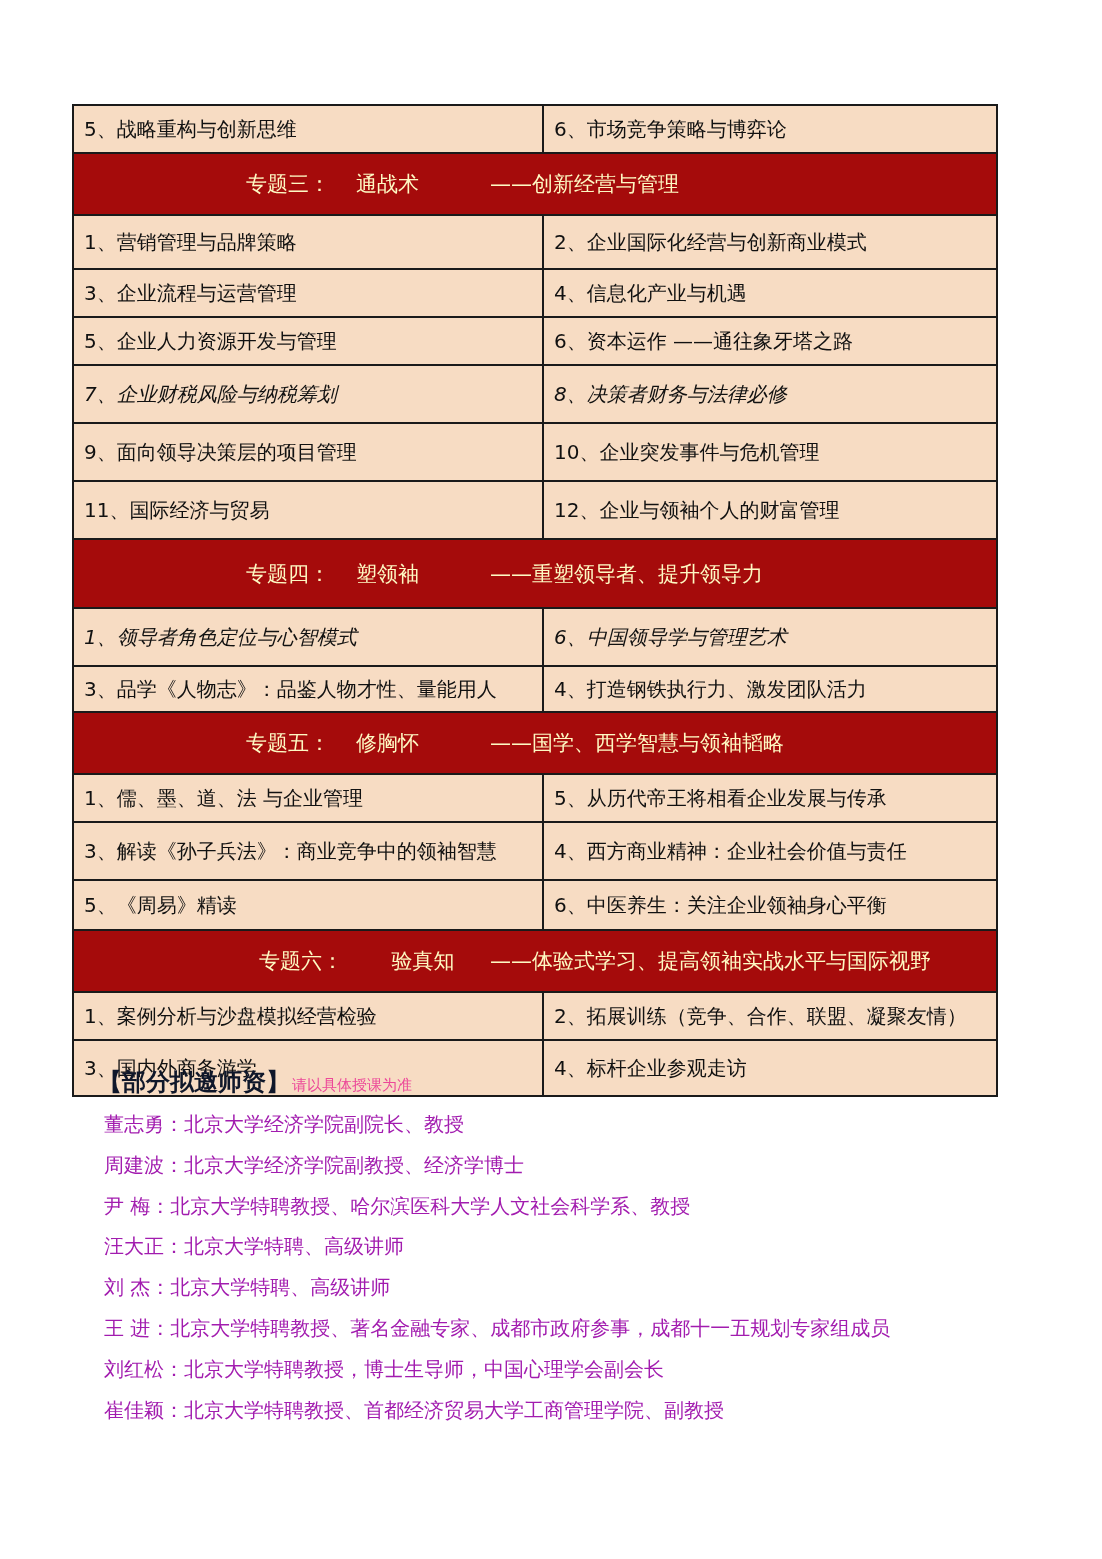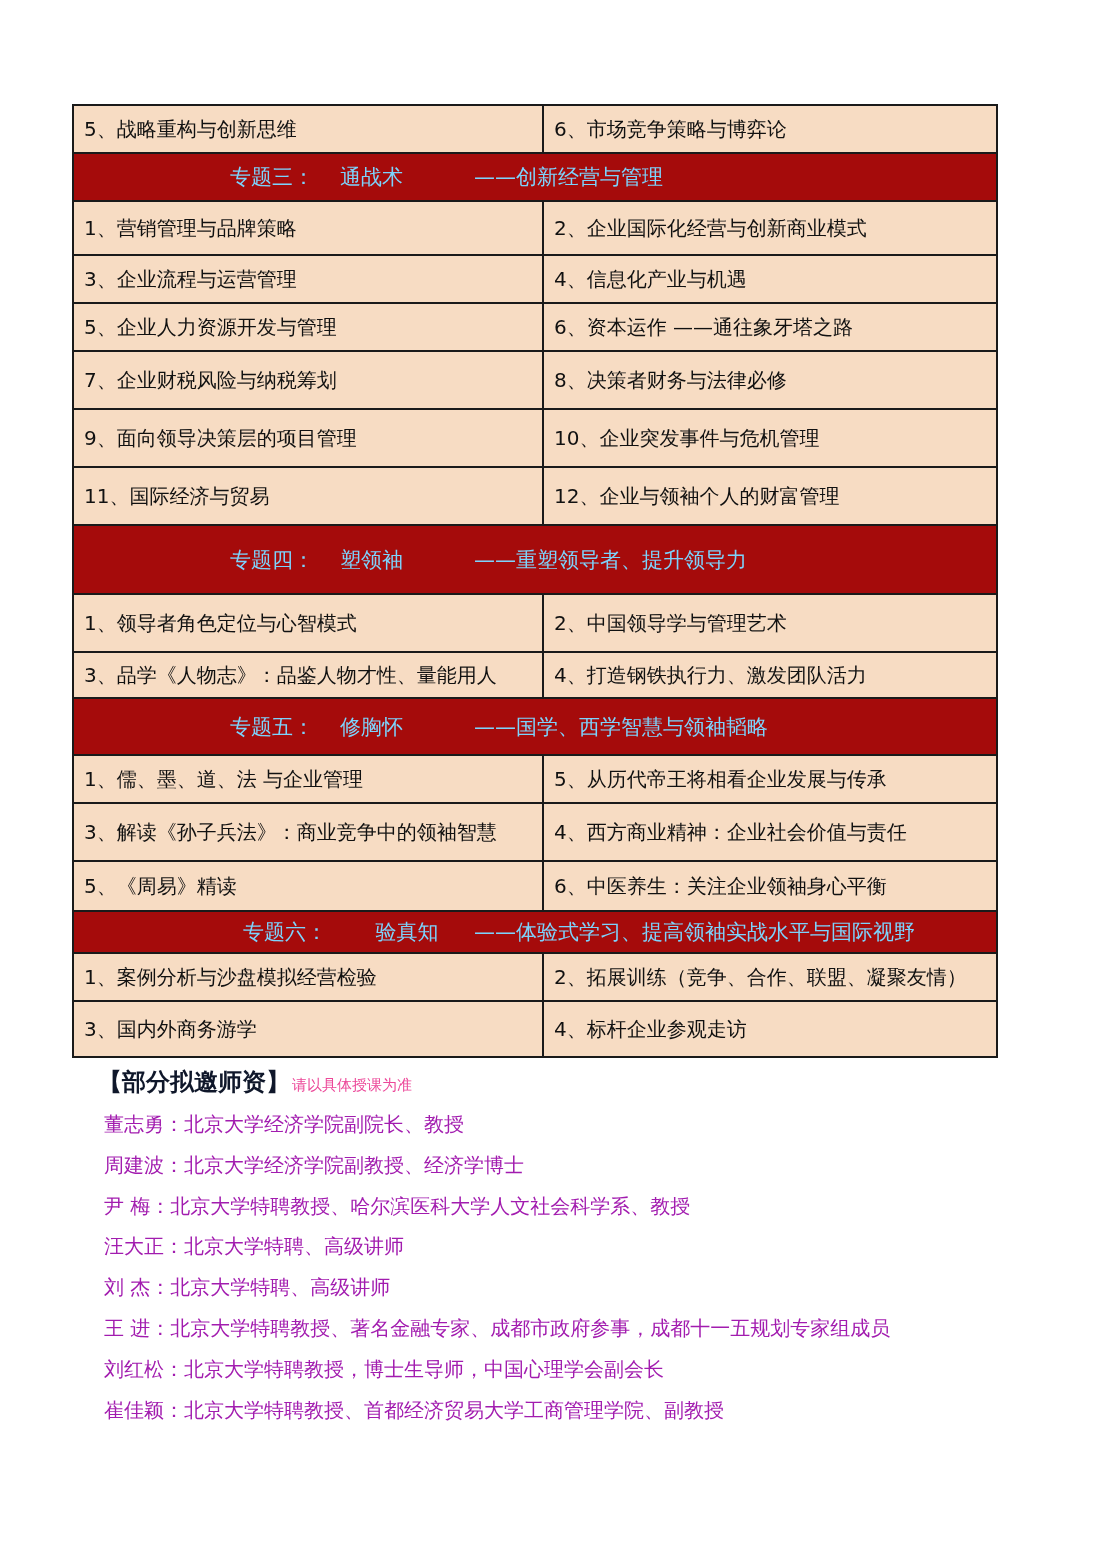--- a/index.html
+++ b/index.html
@@ -4,21 +4,21 @@
 <style>
   html, body { margin: 0; padding: 0; background: #ffffff; }
   body { width: 1102px; height: 1559px; position: relative; overflow: hidden;
          font-family: "DejaVu Sans", "Liberation Sans", sans-serif; color: #111; }
   #course-table { position: absolute; left: 72px; top: 104px; width: 926px;
                   border-collapse: collapse; table-layout: fixed; }
   #course-table td { border: 2px solid #1a1a1a; background: #f7dcc3;
                      font-size: 20px; padding: 0 0 0 10px; white-space: nowrap;
                      overflow: hidden; vertical-align: middle; }
   #course-table td.left { width: 458px; }
-  #course-table tr.section td { background: #a50b0b; color: #7dd3fc; padding: 0; }
+  #course-table tr.section td { background: #a50b0b; color: #fef9c3; padding: 16px; }
   .sec-wrap { display: flex; align-items: center; font-size: 21px; }
   .sec-label { margin-left: 156px; width: 110px; }
   .sec-name { width: 134px; }
   .sec-desc { }
   .faculty { position: absolute; left: 104px; top: 1066px; width: 960px; }
   .faculty-title { display: flex; align-items: baseline; height: 38px; }
   .faculty-title .main { color: #0f172a; font-size: 24px; font-weight: bold; margin-left: -6px; }
   .faculty-title .note { color: #ec4899; font-size: 15px; margin-left: 2px; }
   .teacher { font-family: "DejaVu Serif", "Liberation Serif", serif; font-size: 20px;
              height: 40.8px; line-height: 40.8px; color: #a21caf; white-space: nowrap; }
@@ -46,44 +46,44 @@
         <td class="right">2、企业国际化经营与创新商业模式</td>
       </tr>
       <tr style="height: 48px;">
         <td class="left">3、企业流程与运营管理</td>
         <td class="right">4、信息化产业与机遇</td>
       </tr>
       <tr style="height: 48px;">
         <td class="left">5、企业人力资源开发与管理</td>
         <td class="right">6、资本运作 ——通往象牙塔之路</td>
       </tr>
-      <tr style="height: 58px;">
+      <tr style="height: 58px; font-style: italic;">
         <td class="left">7、企业财税风险与纳税筹划</td>
         <td class="right">8、决策者财务与法律必修</td>
       </tr>
       <tr style="height: 58px;">
         <td class="left">9、面向领导决策层的项目管理</td>
         <td class="right">10、企业突发事件与危机管理</td>
       </tr>
       <tr style="height: 58px;">
         <td class="left">11、国际经济与贸易</td>
         <td class="right">12、企业与领袖个人的财富管理</td>
       </tr>
       <tr class="section" style="height: 69px;">
         <td colspan="2">
           <div class="sec-wrap">
             <span class="sec-label">专题四：</span>
             <span class="sec-name">塑领袖</span>
             <span class="sec-desc">——重塑领导者、提升领导力</span>
           </div>
         </td>
       </tr>
-      <tr style="height: 58px;">
+      <tr style="height: 58px; font-style: italic;">
         <td class="left">1、领导者角色定位与心智模式</td>
-        <td class="right">2、中国领导学与管理艺术</td>
+        <td class="right">6、中国领导学与管理艺术</td>
       </tr>
       <tr style="height: 46px; border-radius: 9px;">
         <td class="left">3、品学《人物志》：品鉴人物才性、量能用人</td>
         <td class="right">4、打造钢铁执行力、激发团队活力</td>
       </tr>
       <tr class="section" style="height: 57px;">
         <td colspan="2">
           <div class="sec-wrap">
             <span class="sec-label">专题五：</span>
             <span class="sec-name">修胸怀</span>

